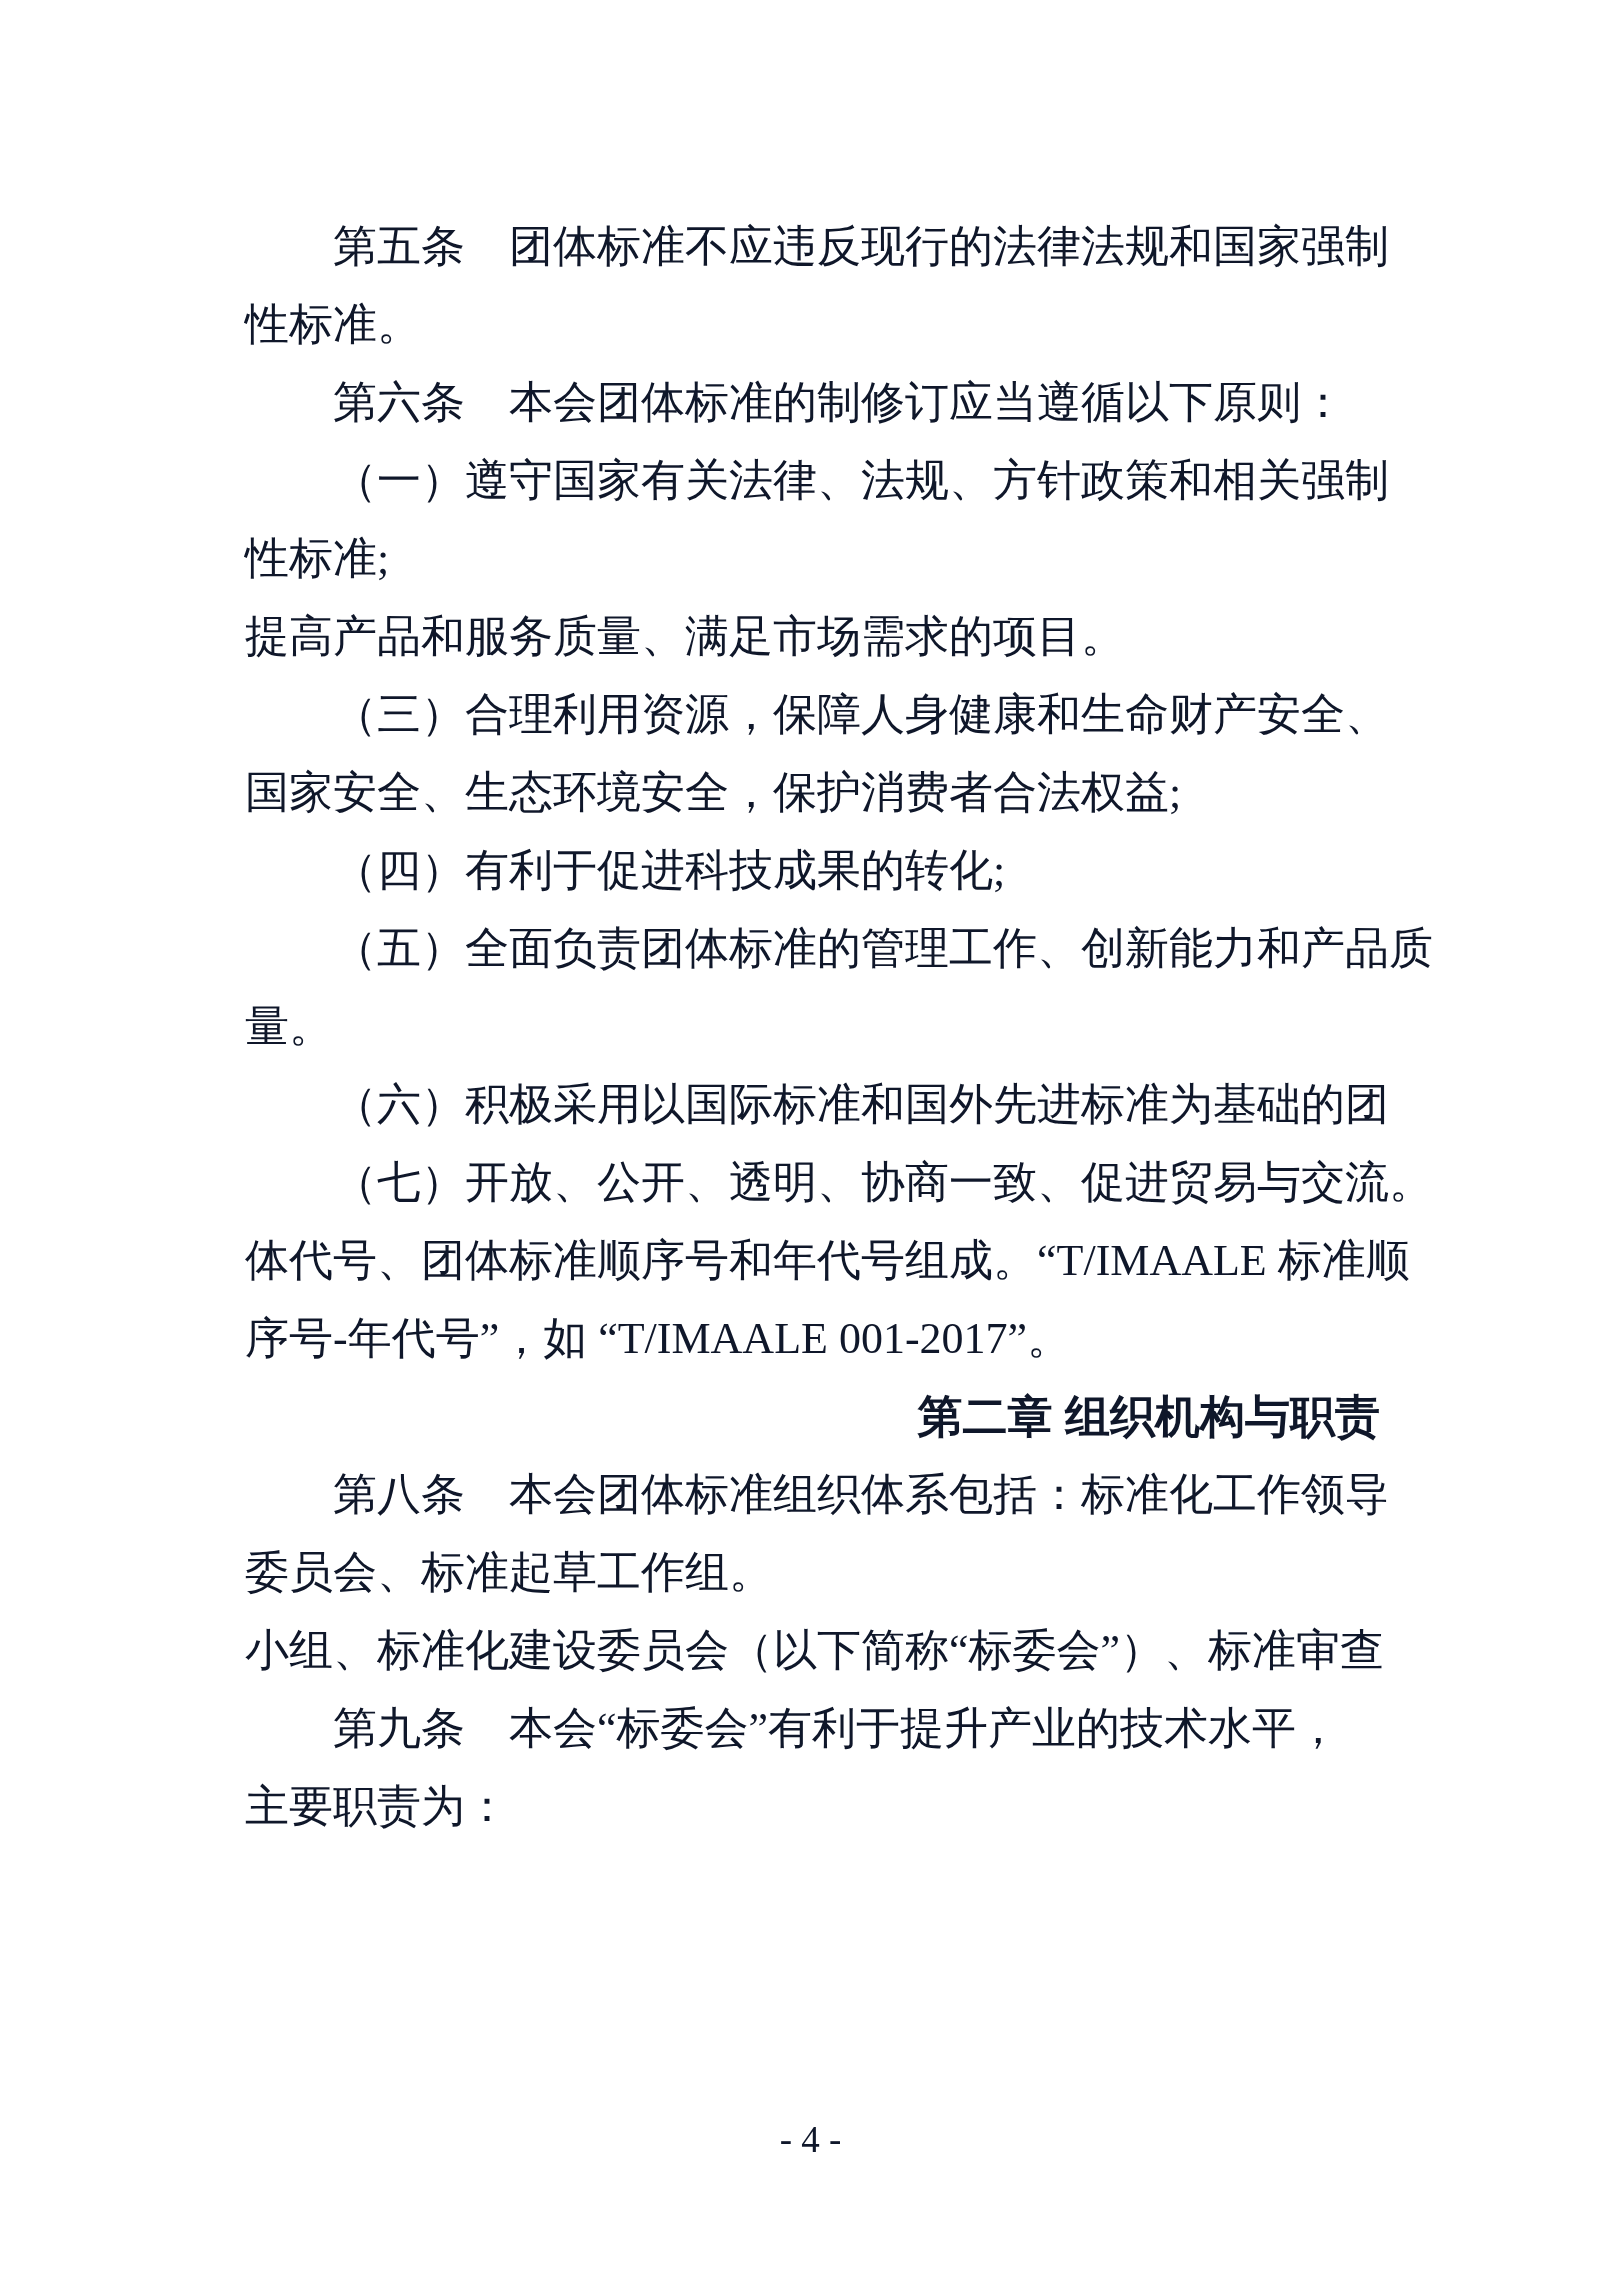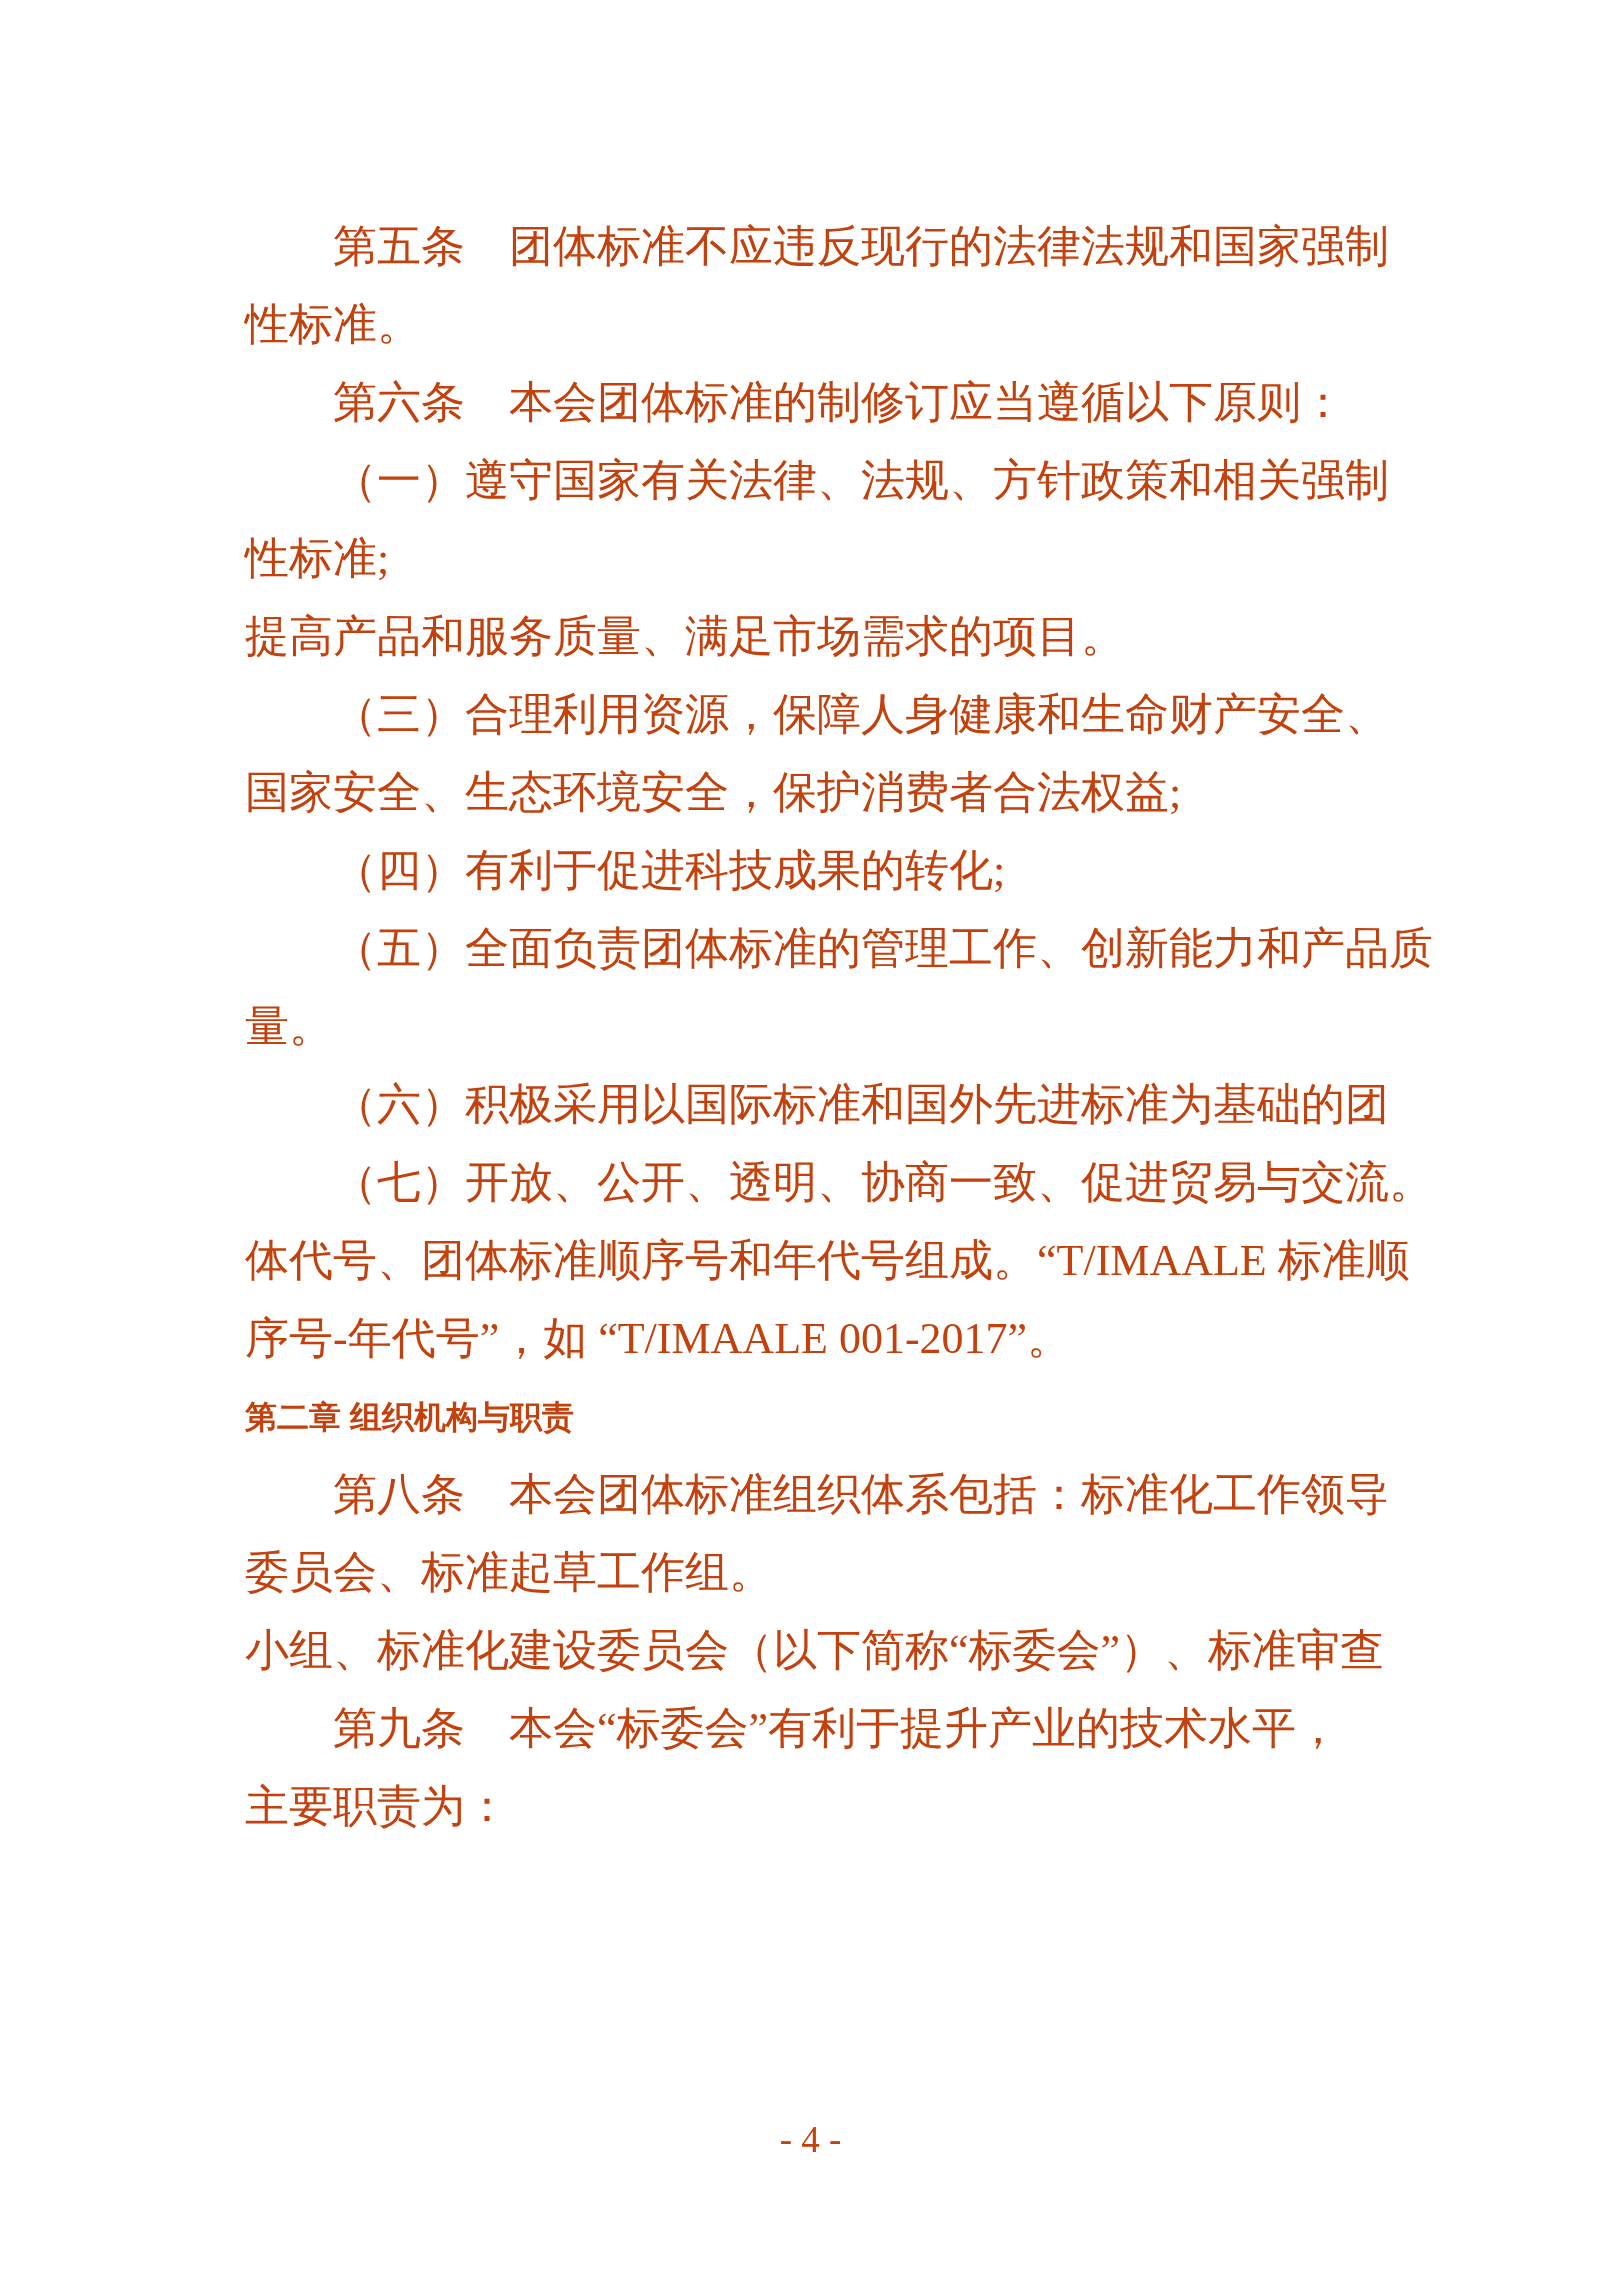--- a/index.html
+++ b/index.html
@@ -5,21 +5,21 @@
   html, body {
     margin: 0;
     padding: 0;
     background: #ffffff;
   }
   .page {
     position: relative;
     width: 1621px;
     height: 2293px;
     background: #ffffff;
-    color: #c2410c;
+    color: #0f172a;
     font-family: "Liberation Serif", serif;
     overflow: hidden;
   }
   .content {
     position: absolute;
     top: 208px;
     left: 245px;
     width: 1135px;
   }
   .line {
@@ -28,22 +28,22 @@
     height: 78px;
     white-space: nowrap;
     font-weight: 400;
   }
   .line.indent {
     text-indent: 88px;
   }
   .line.heading {
     font-family: "Liberation Sans", sans-serif;
     font-weight: 700;
-    font-size: 32px;
-    text-align: left;
+    font-size: 45px;
+    text-align: right;
     text-indent: 0;
     white-space: nowrap;
   }
   .footer {
     position: absolute;
     top: 2113px;
     left: 0;
     width: 100%;
     text-align: center;
     font-size: 37px;

